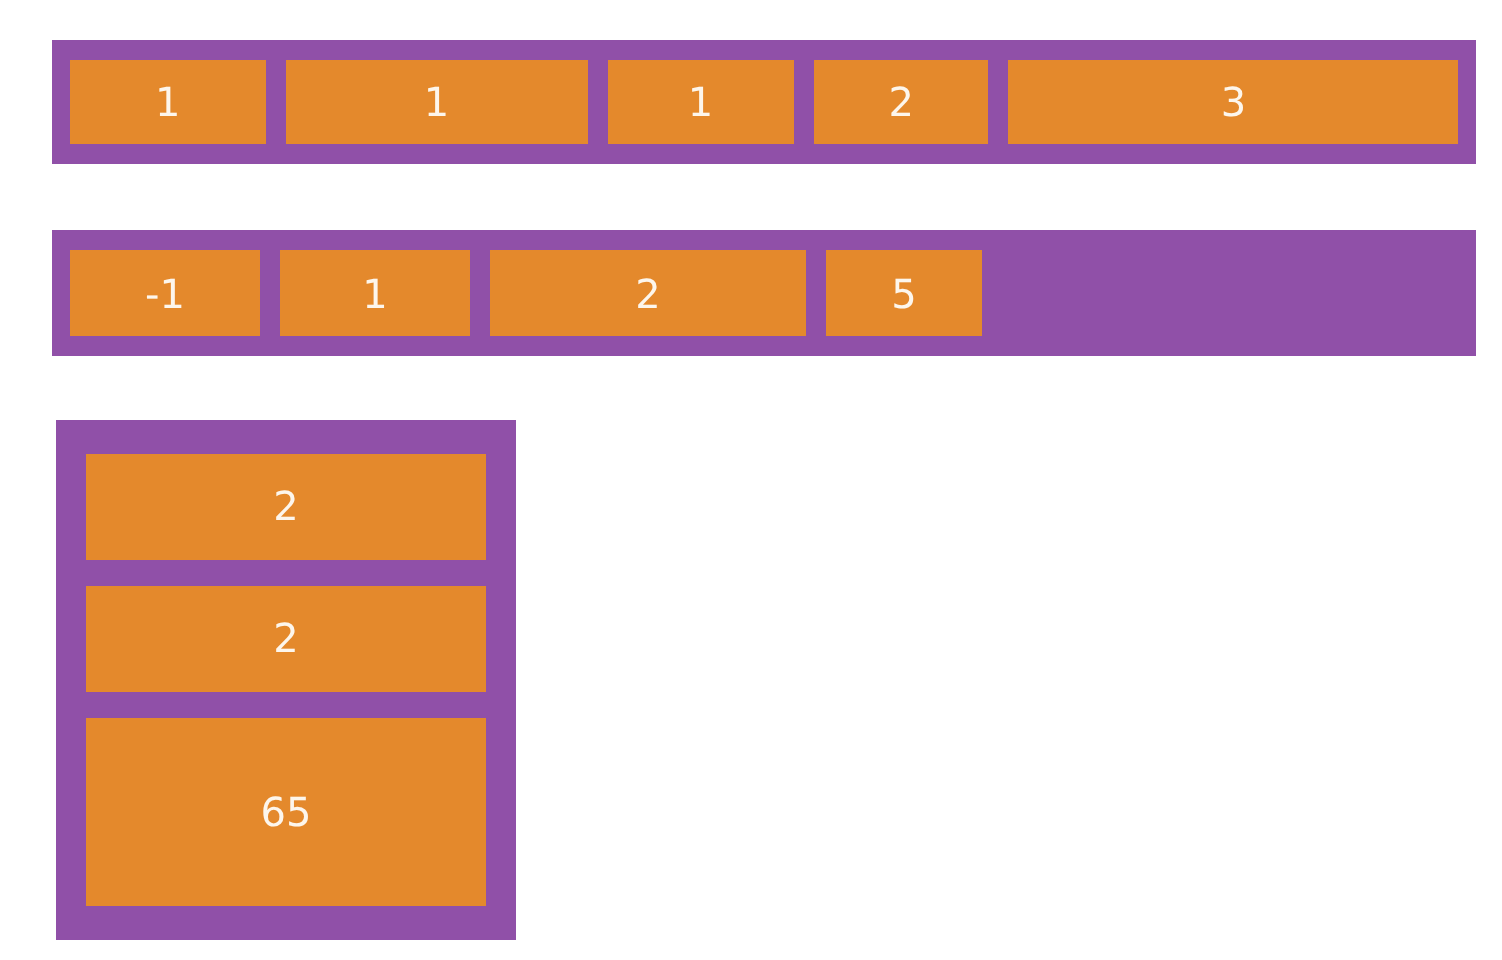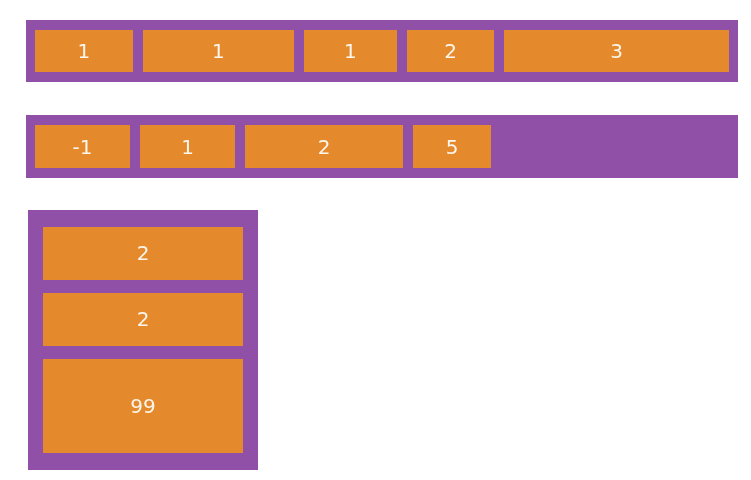--- a/index.html
+++ b/index.html
@@ -103,16 +103,16 @@
   <div class="flex-container row" id="container-row-2">
     <div class="flex-item" style="width:95px">-1</div>
     <div class="flex-item" style="width:95px">1</div>
     <div class="flex-item" style="width:158px">2</div>
     <div class="flex-item" style="width:78px">5</div>
   </div>
 
   <div class="flex-container column" id="container-column-3">
     <div class="flex-item" style="flex-grow:2">2</div>
     <div class="flex-item" style="flex-grow:2">2</div>
-    <div class="flex-item" style="flex-grow:3.55">99</div>
+    <div class="flex-item" style="flex-grow:3.55">65</div>
   </div>
 
 </div>
 
 </body></html>

